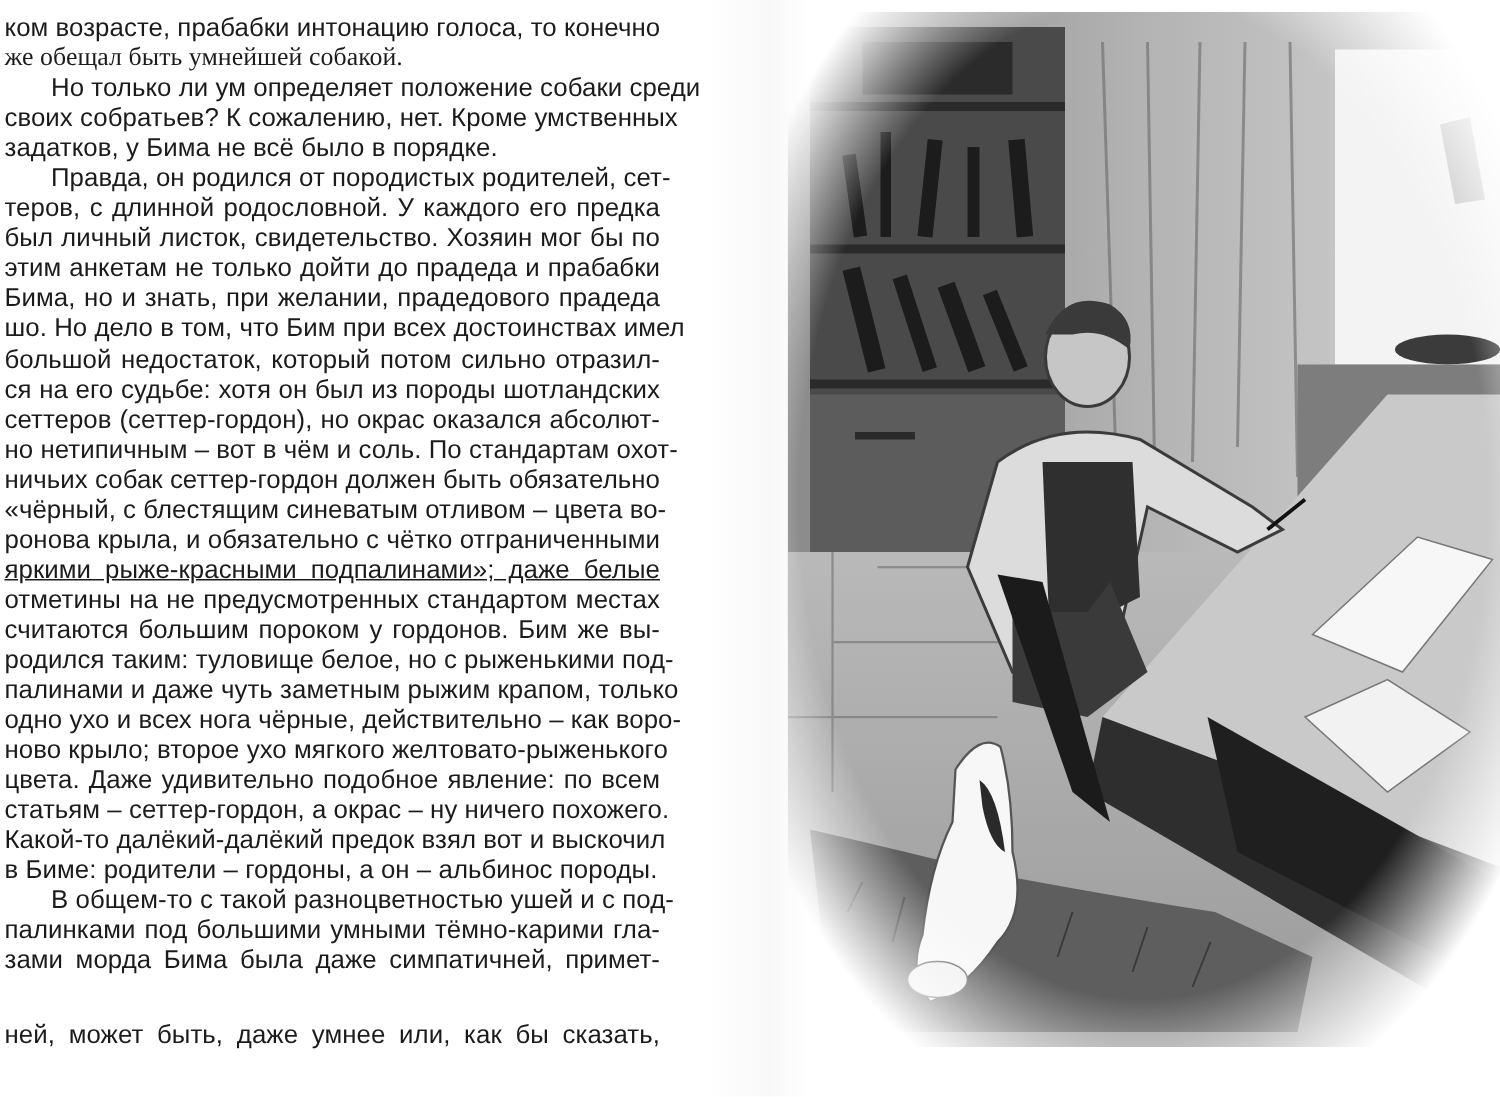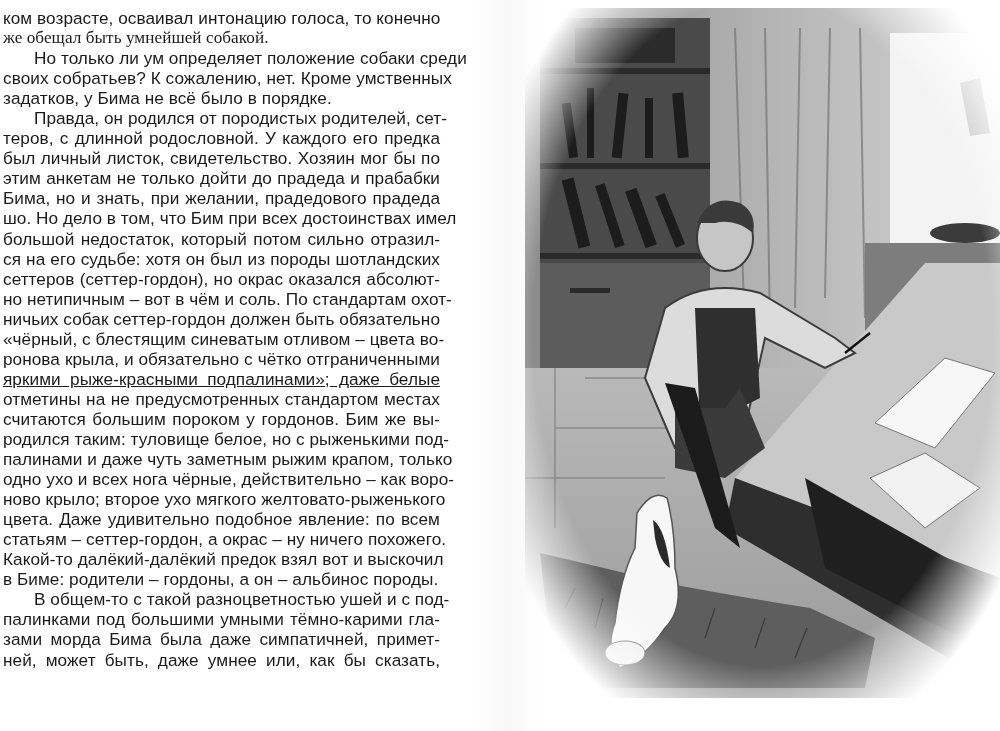--- a/index.html
+++ b/index.html
@@ -18,21 +18,21 @@
   .illustration { position:absolute; left:525px; top:8px; width:475px; height:690px; }
   .illustration svg { width:100%; height:100%; display:block; }
 </style>
 </head>
 <body>
 
 <div class="spread">
   <div class="gutter"></div>
 
   <div class="text-column" id="text-column">
-      <div class="line" style="height: 20.0588px; line-height: 20.0588px;">ком возрасте, осваивал интонацию голоса, то конечно</div>
+      <div class="line" style="height: 20.0588px; line-height: 20.0588px;">ком возрасте, прабабки интонацию голоса, то конечно</div>
       <div class="line last" style="height: 20.0588px; line-height: 20.0588px; font-family: Liberation Serif, serif;">же обещал быть умнейшей собакой.</div>
       <div class="line indent" style="height: 20.0588px; line-height: 20.0588px;">Но только ли ум определяет положение собаки среди</div>
       <div class="line" style="height: 20.0588px; line-height: 20.0588px;">своих собратьев? К сожалению, нет. Кроме умственных</div>
       <div class="line last" style="height: 20.0588px; line-height: 20.0588px;">задатков, у Бима не всё было в порядке.</div>
       <div class="line indent" style="height: 20.0588px; line-height: 20.0588px;">Правда, он родился от породистых родителей, сет-</div>
       <div class="line" style="height: 20.0588px; line-height: 20.0588px;">теров, с длинной родословной. У каждого его предка</div>
       <div class="line" style="height: 20.0588px; line-height: 20.0588px;">был личный листок, свидетельство. Хозяин мог бы по</div>
       <div class="line" style="height: 20.0588px; line-height: 20.0588px;">этим анкетам не только дойти до прадеда и прабабки</div>
       <div class="line" style="height: 20.0588px; line-height: 20.0588px;">Бима, но и знать, при желании, прадедового прадеда</div>
       <div class="line" style="height: 20.0588px; line-height: 20.0588px;">шо. Но дело в том, что Бим при всех достоинствах имел</div>
@@ -50,21 +50,21 @@
       <div class="line" style="height: 20.0588px; line-height: 20.0588px;">палинами и даже чуть заметным рыжим крапом, только</div>
       <div class="line" style="height: 20.0588px; line-height: 20.0588px;">одно ухо и всех нога чёрные, действительно – как воро-</div>
       <div class="line" style="height: 20.0588px; line-height: 20.0588px;">ново крыло; второе ухо мягкого желтовато-рыженького</div>
       <div class="line" style="height: 20.0588px; line-height: 20.0588px;">цвета. Даже удивительно подобное явление: по всем</div>
       <div class="line" style="height: 20.0588px; line-height: 20.0588px;">статьям – сеттер-гордон, а окрас – ну ничего похожего.</div>
       <div class="line" style="height: 20.0588px; line-height: 20.0588px;">Какой-то далёкий-далёкий предок взял вот и выскочил</div>
       <div class="line last" style="height: 20.0588px; line-height: 20.0588px;">в Биме: родители – гордоны, а он – альбинос породы.</div>
       <div class="line indent" style="height: 20.0588px; line-height: 20.0588px;">В общем-то с такой разноцветностью ушей и с под-</div>
       <div class="line" style="height: 20.0588px; line-height: 20.0588px;">палинками под большими умными тёмно-карими гла-</div>
       <div class="line" style="height: 20.0588px; line-height: 20.0588px;">зами морда Бима была даже симпатичней, примет-</div>
-      <div class="line" style="height: 20.0588px; line-height: 20.0588px;">ней, может быть, даже умнее или, как бы сказать,</div>
+      <div class="line" style="height: 20.0588px; line-height: 20.0588px; margin-top: 29px;">ней, может быть, даже умнее или, как бы сказать,</div>
     </div>
 
   <div class="page-number">12</div>
 
   <div class="illustration">
     <svg viewBox="0 0 475 690" preserveAspectRatio="none">
       <defs>
         <radialGradient id="vig" cx="50%" cy="47%" r="62%">
           <stop offset="0%" stop-color="#fff" stop-opacity="1"></stop>
           <stop offset="78%" stop-color="#fff" stop-opacity="1"></stop>

